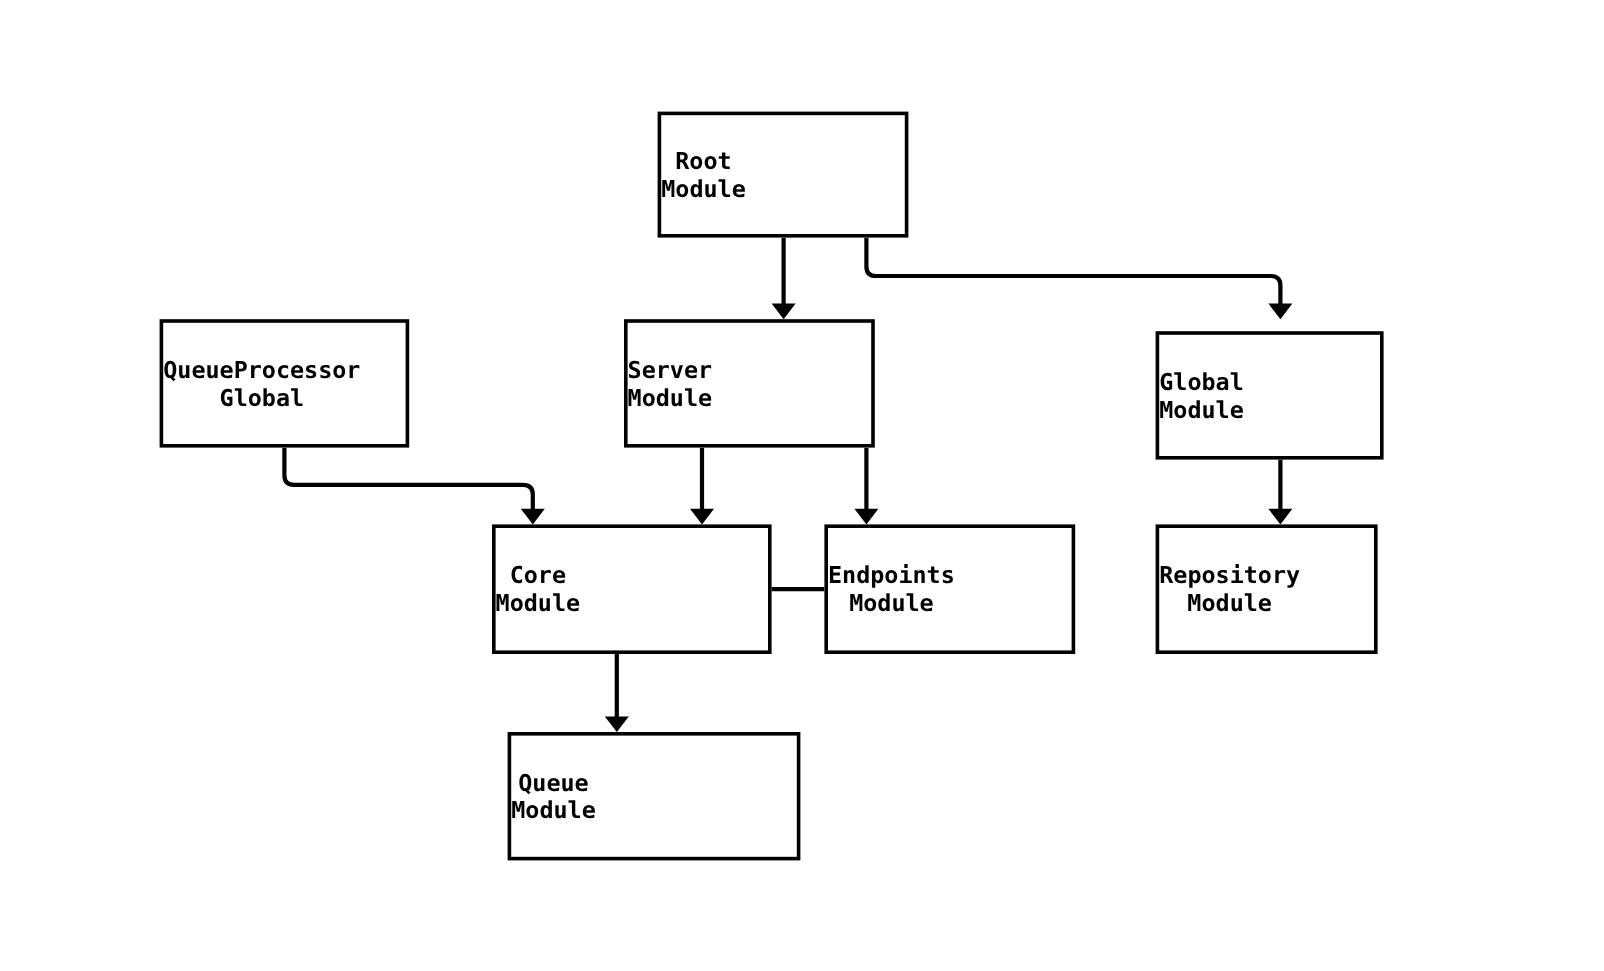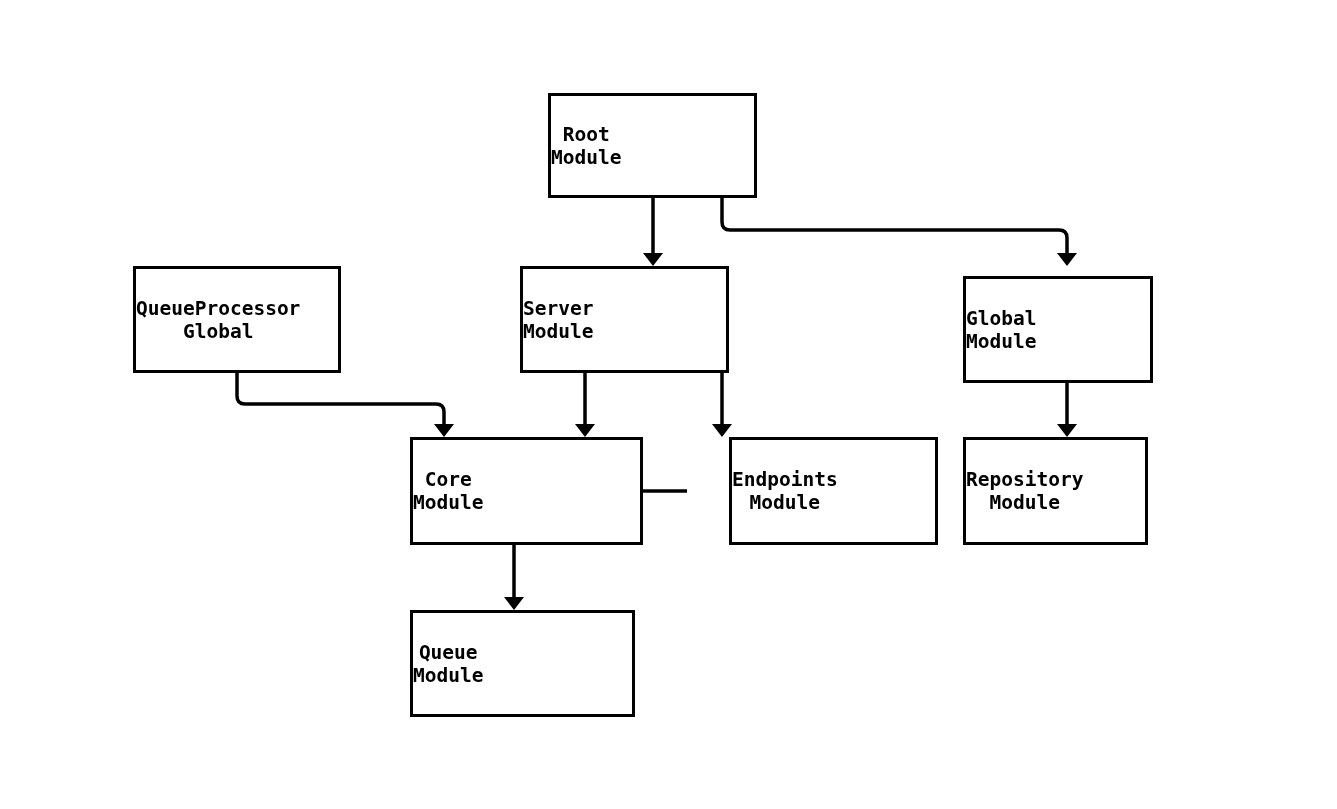--- a/index.html
+++ b/index.html
@@ -88,26 +88,26 @@
 Module</span>
   </div>
       <div class="node" style="left: 963px; top: 276px; width: 190px; height: 107px;">
     <span class="node-label">Global
 Module</span>
   </div>
       <div class="node" style="left: 410px; top: 437px; width: 233px; height: 108px;">
     <span class="node-label">Core
 Module</span>
   </div>
-      <div class="node" style="left: 687px; top: 437px; width: 209px; height: 108px; margin-left: 42px;">
+      <div class="node" style="left: 687px; top: 437px; width: 209px; height: 108px;">
     <span class="node-label">Endpoints
 Module</span>
   </div>
       <div class="node" style="left: 963px; top: 437px; width: 185px; height: 108px;">
     <span class="node-label">Repository
 Module</span>
   </div>
-      <div class="node" style="left: 410px; top: 610px; width: 225px; height: 107px;">
+      <div class="node" style="left: 423px; top: 610px; width: 244px; height: 107px;">
     <span class="node-label">Queue
 Module</span>
   </div>
     </div>
 </div>
 
 </body></html>

